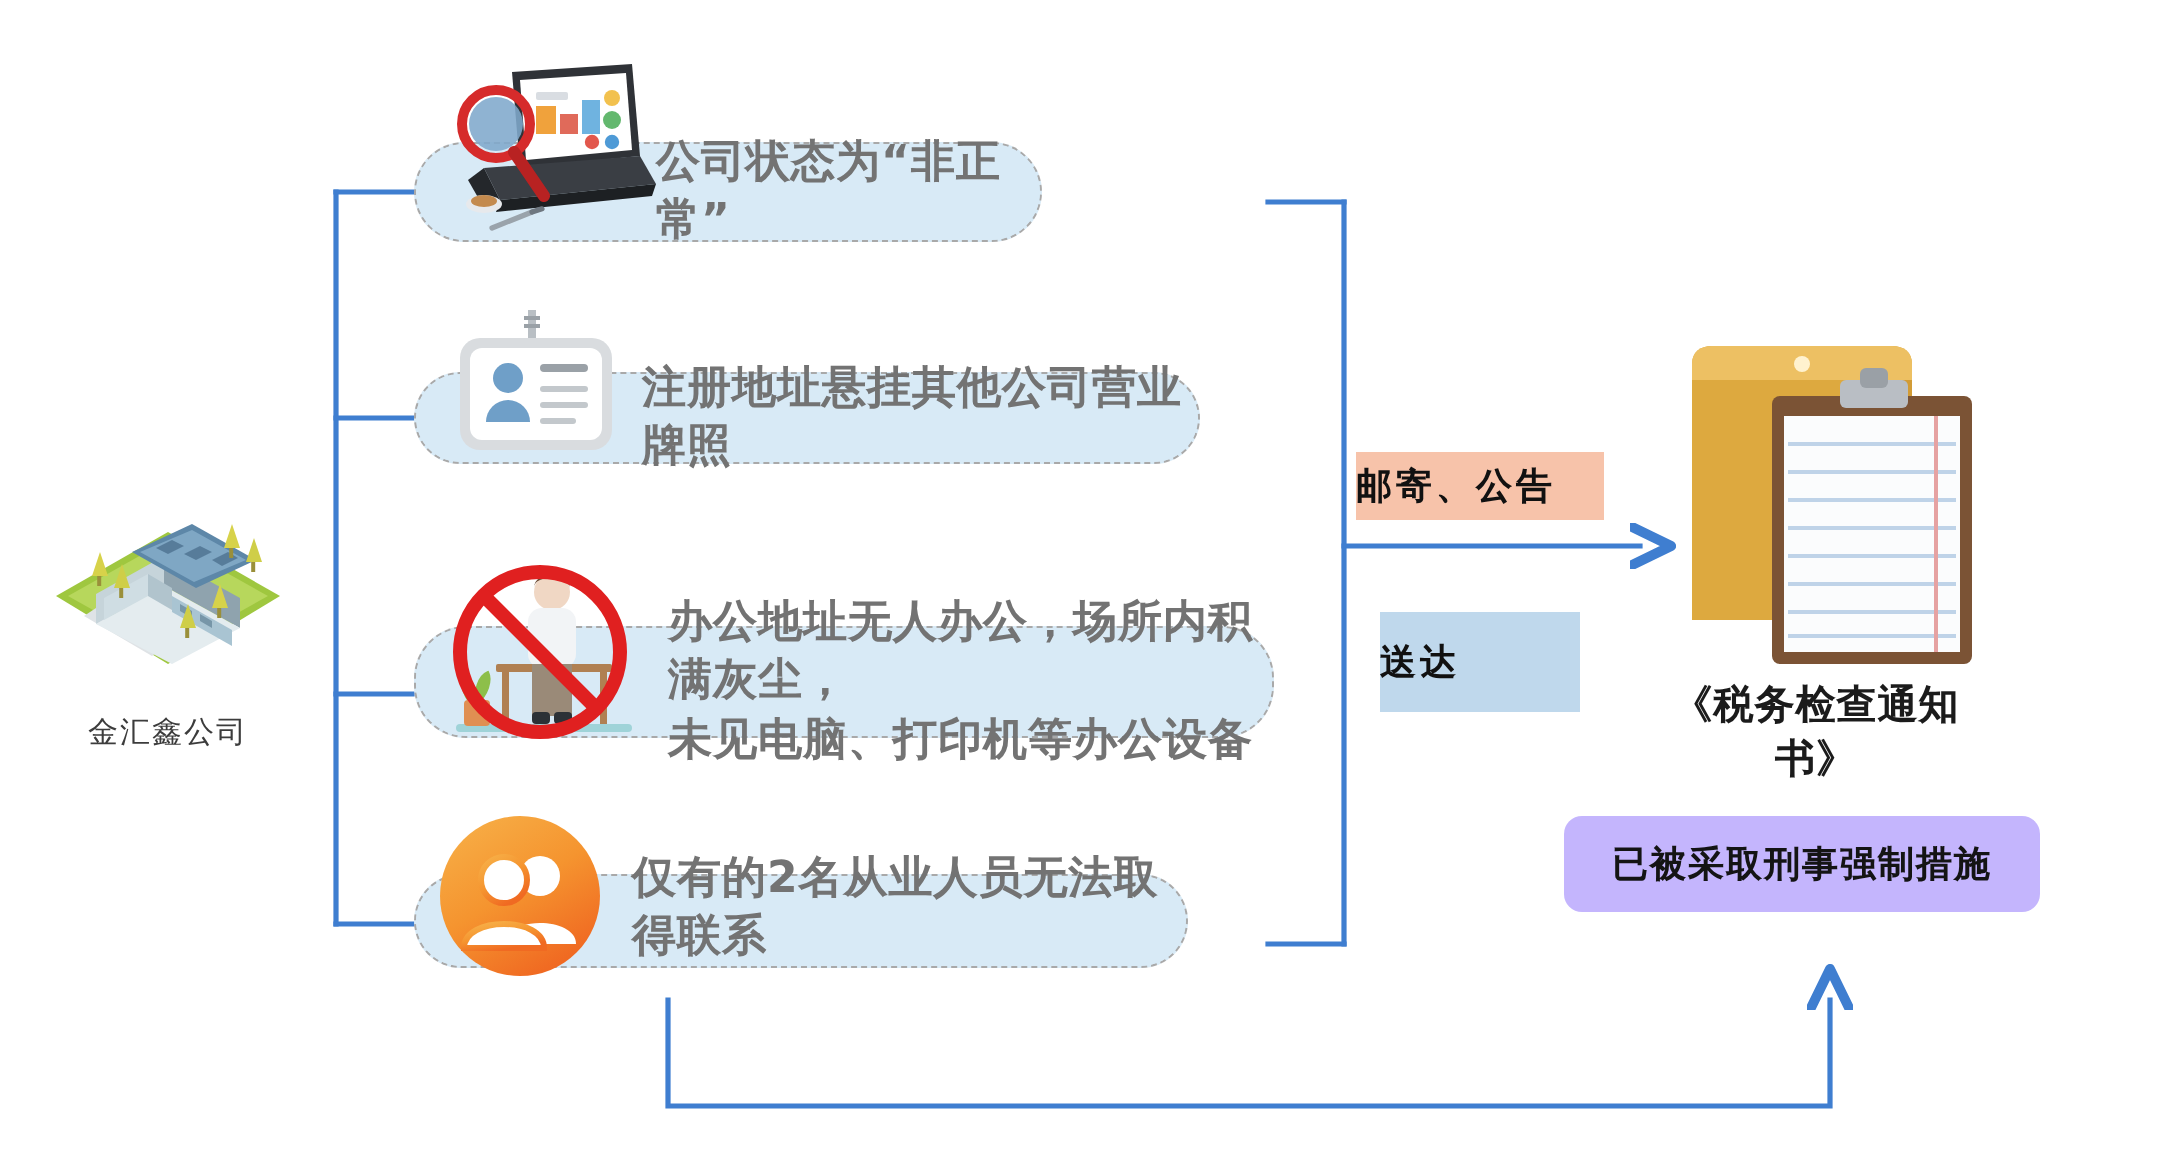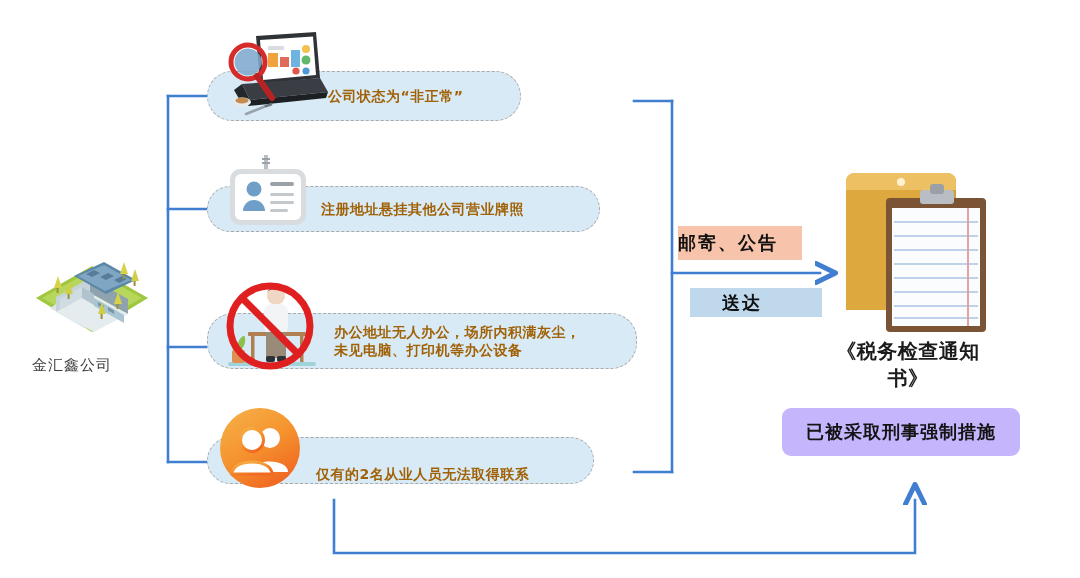--- a/index.html
+++ b/index.html
@@ -7,39 +7,39 @@
     width:1080px;height:578px;
     background:#ffffff;
     font-family:"Liberation Sans","DejaVu Sans",sans-serif;
     overflow:hidden;
     position:relative;
   }
   #stage{position:absolute;left:0;top:0;width:1080px;height:578px;}
   #wires{position:absolute;left:0;top:0;width:1080px;height:578px;pointer-events:none;}
 
   
-  .company{position:absolute;left:32px;top:252px;width:140px;text-align:left;}
+  .company{position:absolute;left:14px;top:252px;width:140px;text-align:center;}
   .company-label{
     margin-top:4px;font-size:15px;color:#3c3c3c;letter-spacing:1px;
     font-family:"DejaVu Sans",sans-serif;
   }
 
   
   .finding{
     position:absolute;
     background:#d8eaf6;
     border:1.5px dashed #a9a9a9;
     border-radius:26px;
     box-sizing:border-box;
     display:flex;align-items:center;
   }
   .finding .ftext{
-    color:#a16207;
+    color:#737373;
     font-weight:bold;
-    font-size:14px;
+    font-size:22px;
     line-height:1.32;
     letter-spacing:.5px;
     font-family:"DejaVu Sans",sans-serif;
     white-space:pre-line;
   }
   .ficon{position:absolute;pointer-events:none;}
 
   
   .pill{
     position:absolute;
@@ -242,21 +242,21 @@
     <circle cx="52" cy="32" r="10" fill="#ffffff"></circle>
     <path d="M34,66 C34,52 70,52 70,66 Z" fill="#ffffff"></path>
 
     <circle cx="34" cy="34" r="11.5" fill="#ffffff" stroke="url(#orb)" stroke-width="3"></circle>
     <path d="M14,68 C14,52 54,52 54,68 Z" fill="#ffffff" stroke="url(#orb)" stroke-width="3"></path>
   </svg>
 
   <div class="pill pill-mail" style="left:678px;top:226px;width:124px;height:34px;">
     <span>邮寄、公告</span>
   </div>
-  <div class="pill pill-deliver" style="left:690px;top:288px;width:100px;height:29px;padding-left:32px;">
+  <div class="pill pill-deliver" style="left:690px;top:306px;width:100px;height:50px;">
     <span>送达</span>
   </div>
 
   <div class="doc">
     <svg width="160" height="172" viewBox="0 0 160 172">
 
       <path d="M18,22 C18,16 22,13 28,13 L118,13 C124,13 128,16 128,22 L128,150 L18,150 Z" fill="#e0ab43"></path>
       <path d="M18,22 C18,16 22,13 28,13 L118,13 C124,13 128,16 128,22 L128,30 L18,30 Z" fill="#edc063"></path>
       <path d="M18,30 L128,30 L128,150 L18,150 Z" fill="#dda93f"></path>
       <path d="M100,30 L128,30 L128,150 L100,150 Z" fill="#c8912f" opacity=".55"></path>

